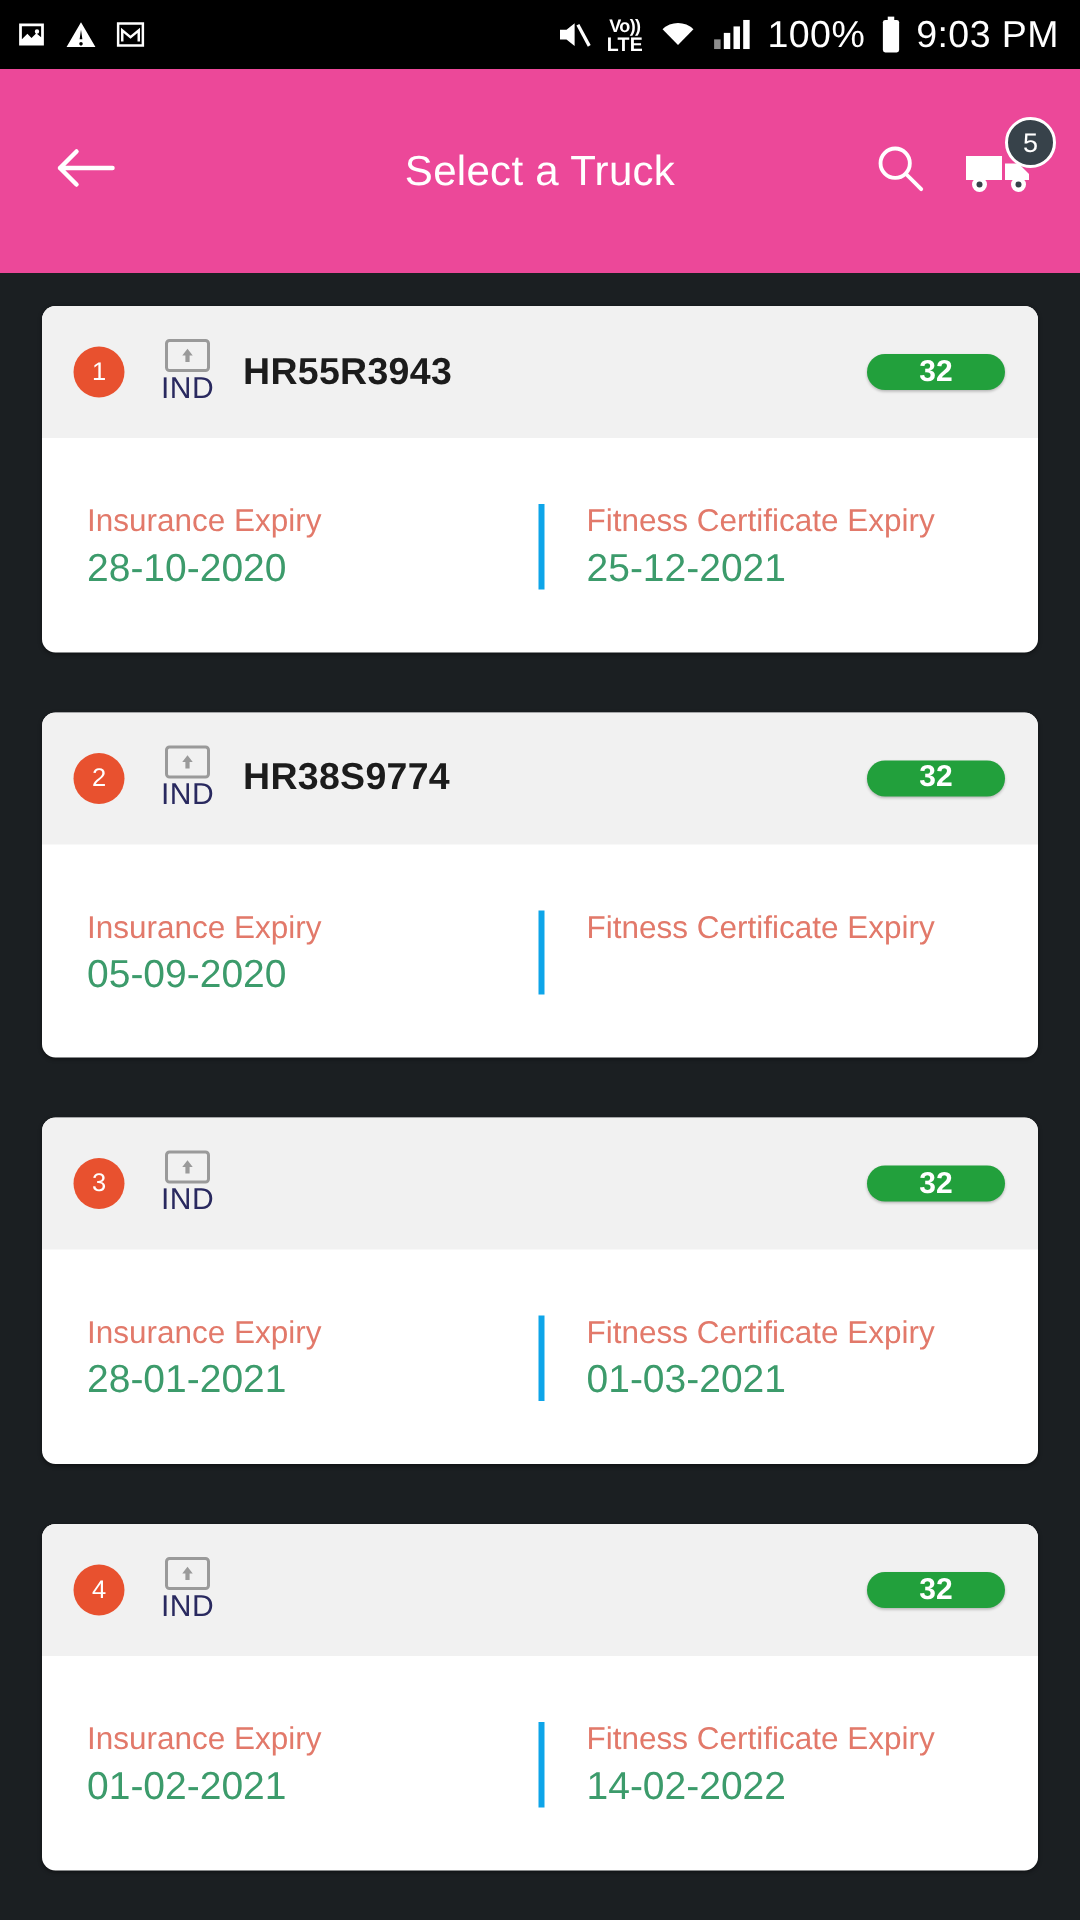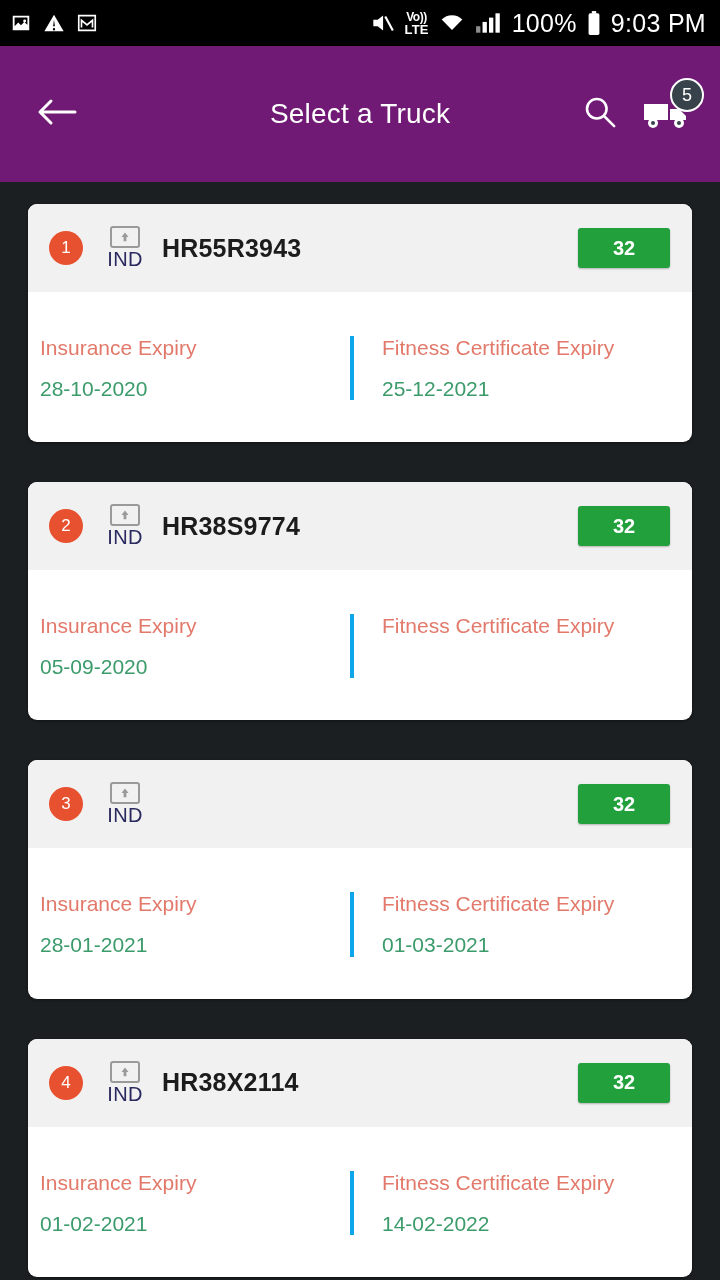--- a/index.html
+++ b/index.html
@@ -19,21 +19,21 @@
   .sb-right{ margin-left:auto; display:flex; align-items:center; gap:9px; }
   .sb-icon{ display:flex; align-items:center; justify-content:center; }
   .sb-text{ font-size:25px; font-weight:400; letter-spacing:.3px; line-height:1; }
   .volte{ display:flex; flex-direction:column; align-items:center; justify-content:center;
           line-height:1; font-weight:700; }
   .volte .v1{ font-size:12px; letter-spacing:-.4px; }
   .volte .v2{ font-size:13px; letter-spacing:.2px; }
 
   
   .appbar{
-    height:136px; background:#701a75; display:flex; align-items:center;
+    height:136px; background:#ec4899; display:flex; align-items:center;
     padding:0 26px 0 34px; position:relative;
   }
   .appbar-title{
     position:absolute; left:0; right:0; text-align:center;
     color:#fff; font-size:28px; font-weight:400; letter-spacing:.2px;
     pointer-events:none;
   }
   .back-btn{ width:46px; height:46px; display:flex; align-items:center; justify-content:center; z-index:2;}
   .appbar-actions{ margin-left:auto; display:flex; align-items:center; gap:22px; z-index:2;}
   .truck-wrap{ position:relative; width:54px; height:48px; }
@@ -69,30 +69,30 @@
   }
   .plate-ind{
     font-size:20px; font-weight:400; color:#29295f; line-height:1.05; margin-top:1px;
     letter-spacing:.3px;
   }
   .plate-no{
     margin-left:10px; font-size:25px; font-weight:700; color:#1c1c1c;
     letter-spacing:.2px; white-space:nowrap;
   }
   .pill{
-    margin-left:auto; min-width:92px; height:40px; border-radius:3px;
+    margin-left:auto; min-width:92px; height:24px; border-radius:14px;
     background:#22a03c; color:#fff; font-size:20px; font-weight:700;
     display:flex; align-items:center; justify-content:center; padding:0 14px;
     box-shadow:0 1px 2px rgba(0,0,0,.25);
   }
   .card-body{ display:flex; padding:44px 0 42px 0; }
-  .col{ flex:1 1 0; padding-left:12px; }
+  .col{ flex:1 1 0; padding-left:30px; }
   .col.right{ border-left:4px solid #0ea5e9; padding-left:28px; }
   .field-label{ color:#e2796a; font-size:21px; line-height:1.1; }
-  .field-value{ color:#3c9b6b; font-size:21px; line-height:1.1; margin-top:18px; }
+  .field-value{ color:#3c9b6b; font-size:26px; line-height:1.1; margin-top:5px; }
 </style>
 </head>
 <body>
 
 <div class="statusbar">
   <div class="sb-left">
     <span class="sb-icon">
       <svg width="22" height="22" viewBox="0 0 24 24">
           <path fill="#fff" d="M3 4h18v16H3V4zm2 2v9.5l4-4 3 3 3.5-3.5L19 14V6H5zm11 2.2a1.6 1.6 0 1 1 0 3.2 1.6 1.6 0 0 1 0-3.2z"></path>
         </svg>
@@ -263,21 +263,20 @@
     <div class="card-head">
       <span class="idx">4</span>
       <span class="plate-ico">
         <span class="plate-box">
           <svg width="12" height="12" viewBox="0 0 12 12">
               <path fill="#9a9a9a" d="M6 1.5 9.5 6H7.4v4.3H4.6V6H2.5z"></path>
             </svg>
         </span>
         <span class="plate-ind">IND</span>
       </span>
-      <span class="plate-no">HR38X2114</span>
       <span class="pill">32</span>
     </div>
     <div class="card-body">
       <div class="col">
         <div class="field-label">Insurance Expiry</div>
         <div class="field-value">01-02-2021</div>
       </div>
       <div class="col right">
         <div class="field-label">Fitness Certificate Expiry</div>
         <div class="field-value">14-02-2022</div>

